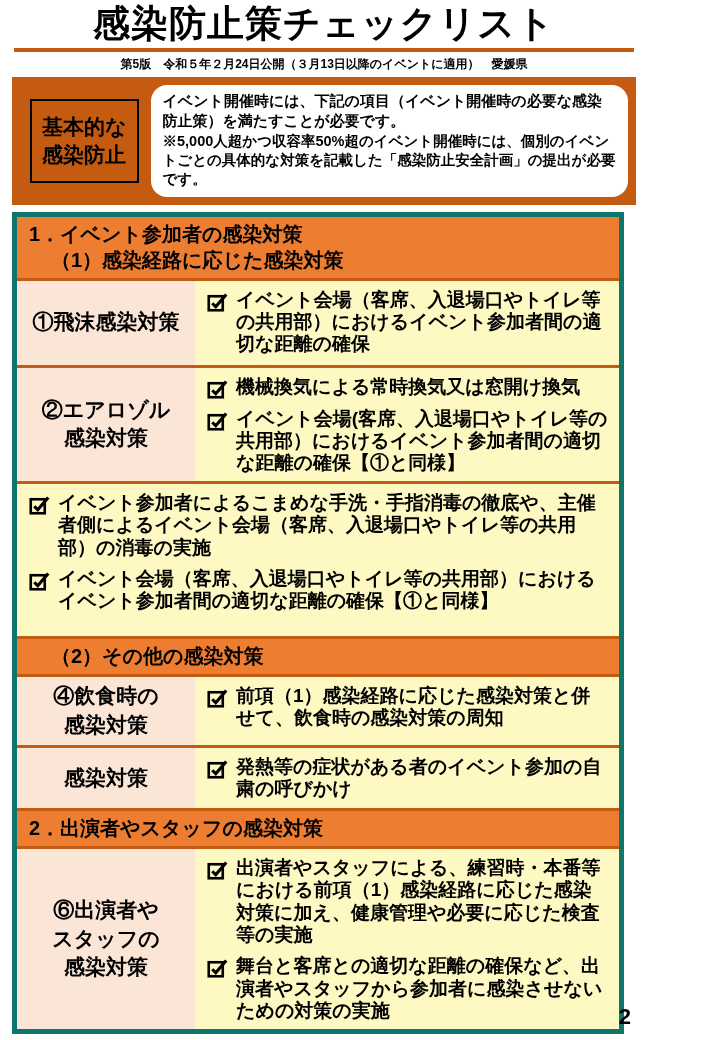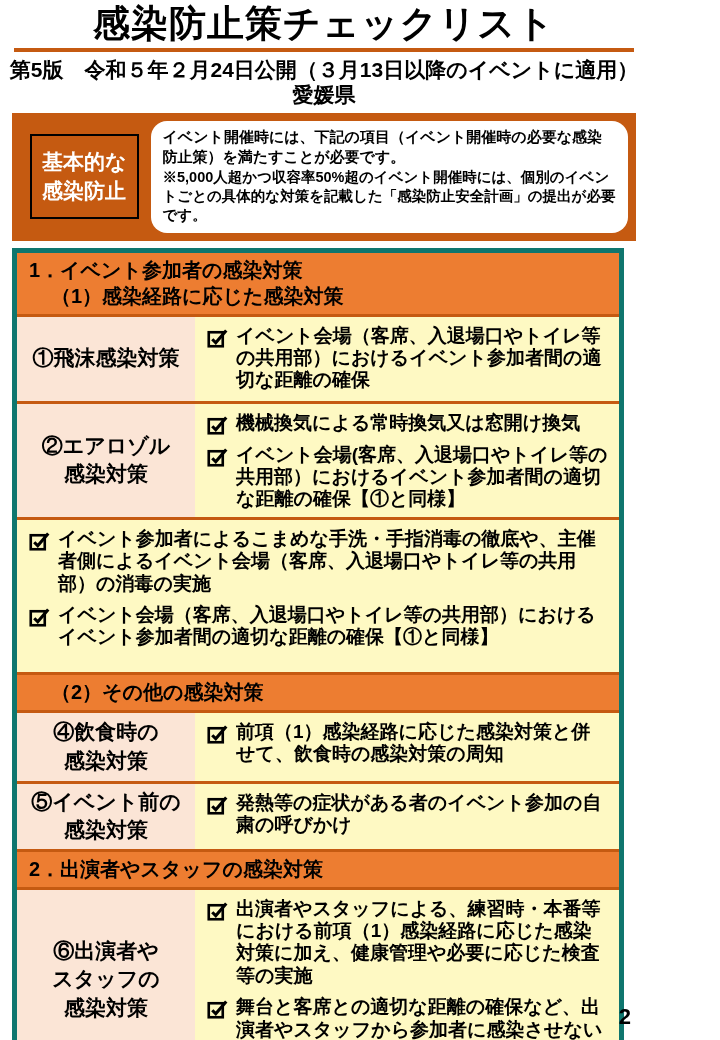--- a/index.html
+++ b/index.html
@@ -21,38 +21,38 @@
     padding-top: 4px;
     line-height: 1.1;
   }
   .title-rule {
     height: 4px;
     background: #C55A11;
     margin: 3px 14px 0 14px;
   }
   .doc-subtitle {
     text-align: center;
-    font-size: 21px;
+    font-size: 12px;
     font-weight: 700;
     padding: 5px 0 6px 0;
     line-height: 1.2;
   }
   
   .banner {
     margin: 0 12px;
     background: #C55A11;
     display: flex;
     align-items: center;
     padding: 8px 8px 8px 18px;
     min-height: 106px;
     box-sizing: border-box;
   }
   .basic-label {
     border: 2px solid #000000;
-    color: #ffffff;
+    color: #000000;
     font-size: 21px;
     font-weight: 800;
     line-height: 1.35;
     padding: 12px 10px;
     text-align: left;
     white-space: nowrap;
     flex: 0 0 auto;
   }
   .banner-box {
     background: #ffffff;
@@ -242,21 +242,20 @@
             <rect x="2" y="6" width="16" height="16" fill="none" stroke="#000" stroke-width="3"></rect>
             <path d="M6 14 L10 18 L22 4" fill="none" stroke="#000" stroke-width="3.6"></path>
           </svg>
           <div class="check-text">前項（1）感染経路に応じた感染対策と併せて、飲食時の感染対策の周知</div>
         </div>
       </div>
     </div>
 
     <div class="row r5">
       <div class="label-cell">
-        <div>⑤イベント前の</div>
         <div>感染対策</div>
       </div>
       <div class="content-cell">
         <div class="check-item">
           <svg class="cb" viewBox="0 0 24 24">
             <rect x="2" y="6" width="16" height="16" fill="none" stroke="#000" stroke-width="3"></rect>
             <path d="M6 14 L10 18 L22 4" fill="none" stroke="#000" stroke-width="3.6"></path>
           </svg>
           <div class="check-text">発熱等の症状がある者のイベント参加の自粛の呼びかけ</div>
         </div>

